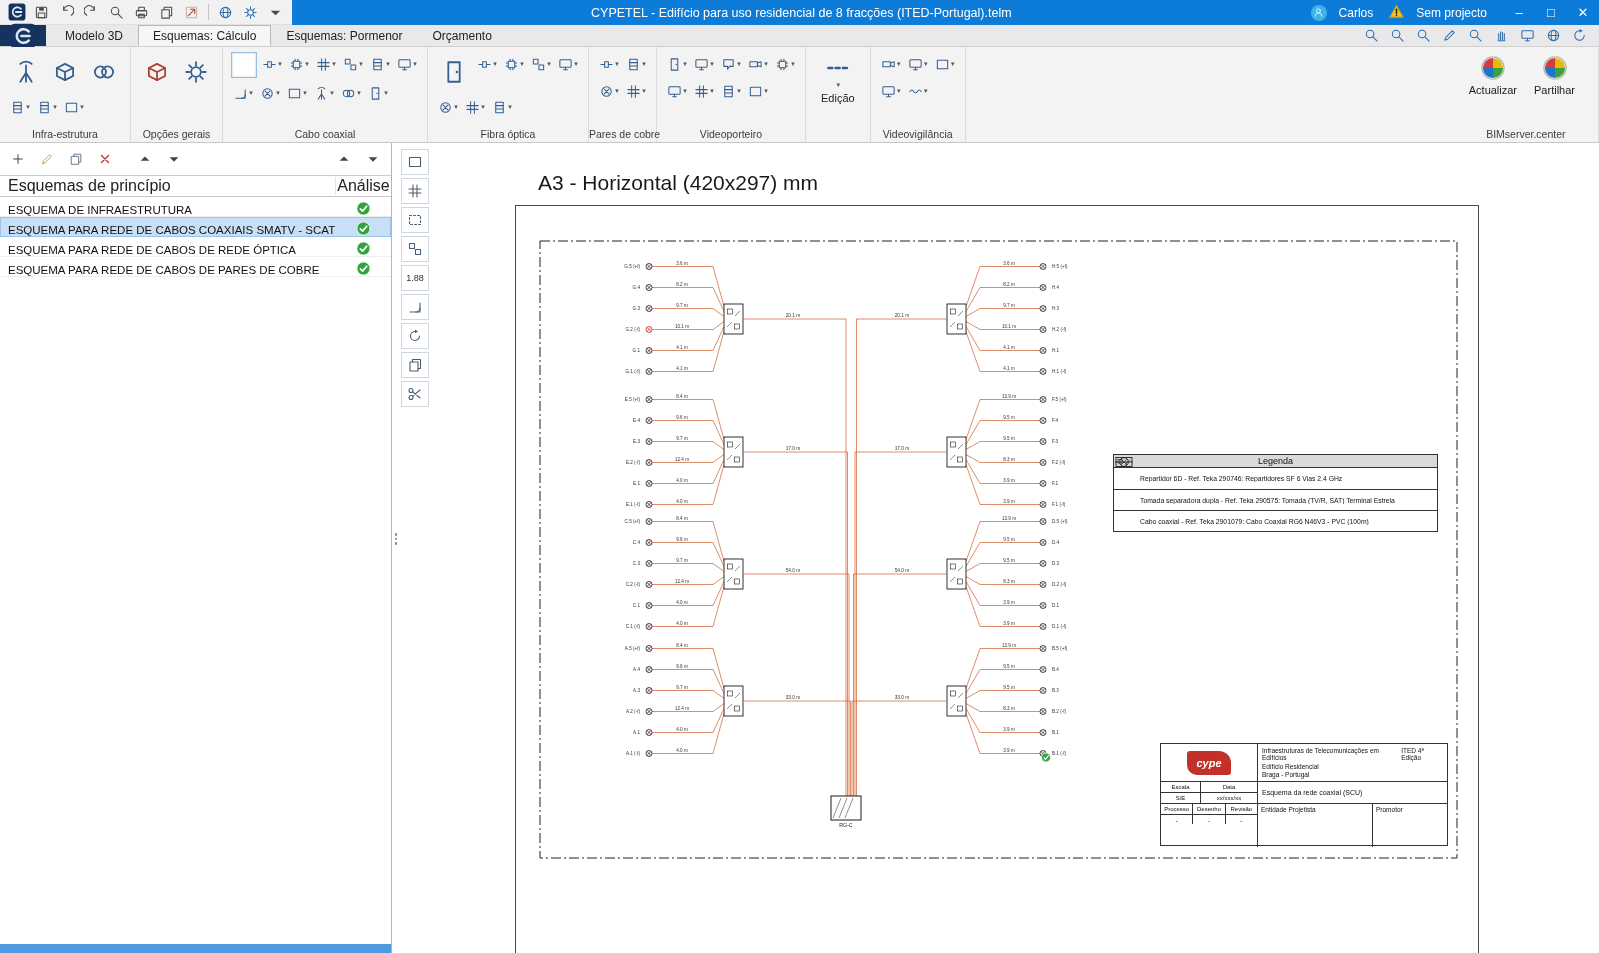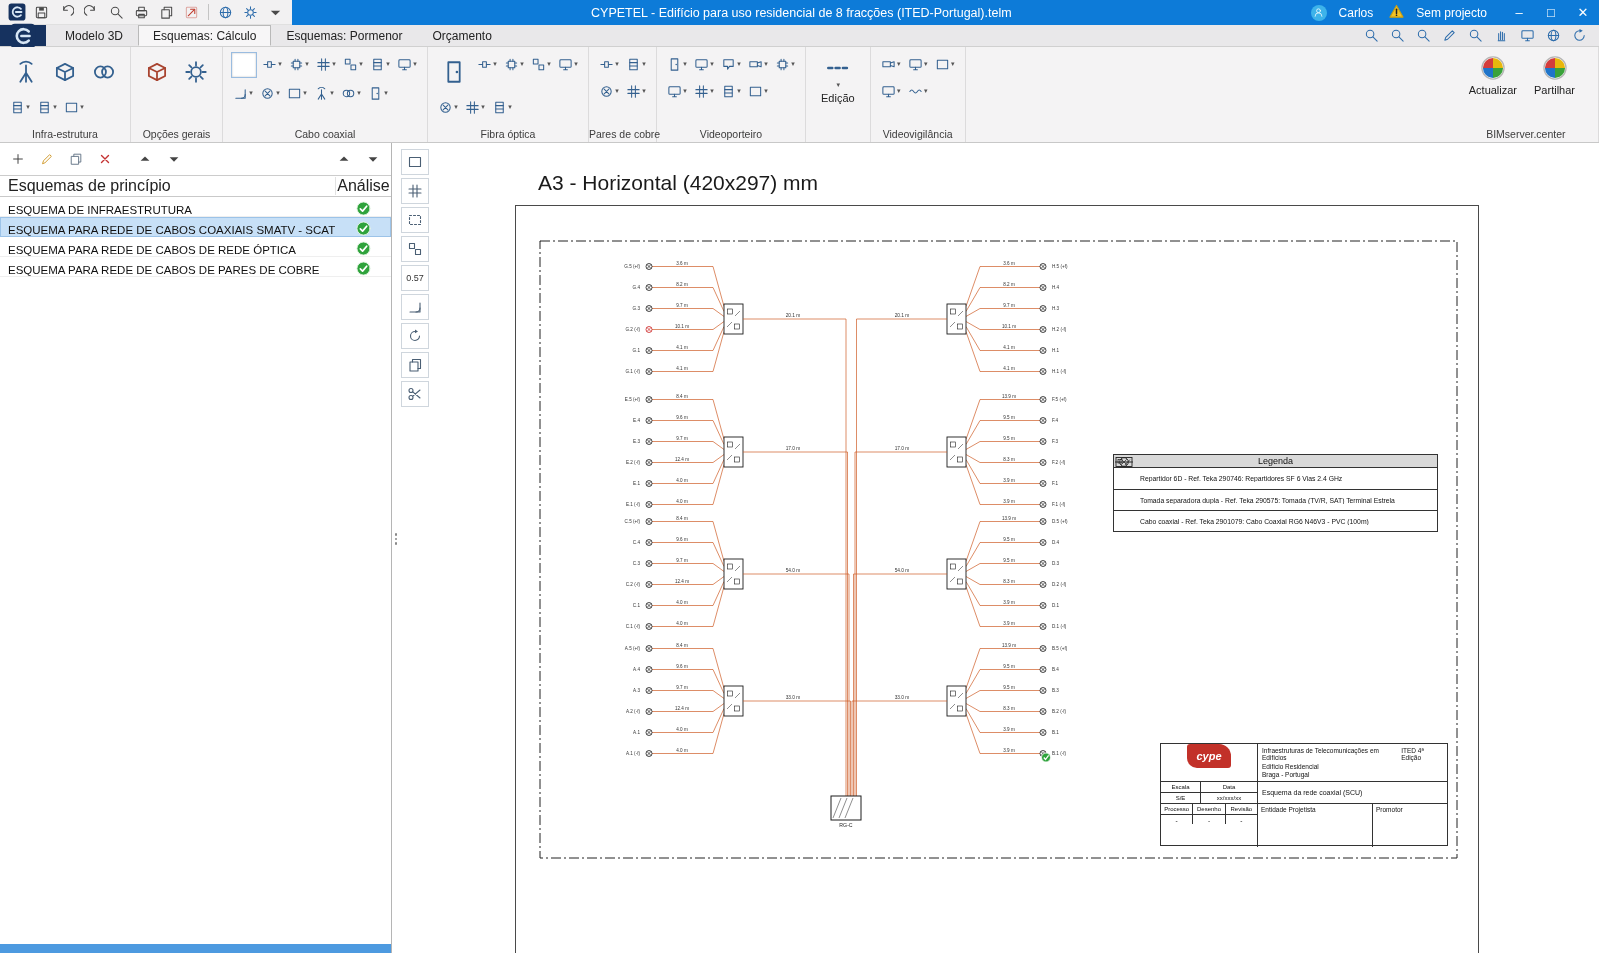--- a/index.html
+++ b/index.html
@@ -65,21 +65,21 @@
 
 .legend{position:absolute;left:597px;top:248px;width:325px;border:1px solid #333;background:#fff}
 .legend-title{background:#d9d9d9;border-bottom:1px solid #333;text-align:center;font-size:9px;height:13px;line-height:13px;color:#111}
 .legend-row{display:flex;height:21px;align-items:center}
 .legend-row + .legend-row{border-top:1px solid #333}
 .legend-ic{width:26px;display:flex;justify-content:center}
 .legend-tx{flex:1;font-size:6.8px;color:#111;white-space:nowrap;overflow:hidden}
 
 .titleblock{position:absolute;left:644px;top:537px;width:288px;height:103px;border:1px solid #333;background:#fff;color:#111}
 .titleblock>div{position:absolute}
-.tb-logo-cell{left:0;top:0;width:97px;height:38px;border-right:1px solid #333;border-bottom:1px solid #333;display:flex;justify-content:center}
+.tb-logo-cell{left:0;top:0;width:97px;height:38px;border-right:1px solid #333;border-bottom:1px solid #333;display:flex;align-items:center;justify-content:center}
 .cypelogo{width:44px;height:24px;background:#c23129;color:#fff;border-radius:3px 12px 3px 10px;display:flex;align-items:center;justify-content:center;font-style:italic;font-weight:bold;font-size:11px}
 .tb-info{left:97px;top:0;right:0;height:38px;border-bottom:1px solid #333;padding:3px 4px;display:flex;flex-direction:column;justify-content:space-between;font-size:6.5px}
 .tb-line1{display:flex;justify-content:space-between;gap:4px}
 .colR{border-right:1px solid #333}
 .tb-esc-h{left:0;top:38px;width:97px;height:11px;display:flex;border-bottom:1px solid #333;font-size:6px;align-items:center}
 .tb-esc-h div:first-child,.tb-esc-v div:first-child{width:40px;border-right:1px solid #333;text-align:center;height:100%;display:flex;align-items:center;justify-content:center}
 .tb-esc-h div:last-child,.tb-esc-v div:last-child{flex:1;text-align:center;height:100%;display:flex;align-items:center;justify-content:center}
 .tb-esc-v{left:0;top:49px;width:97px;height:11px;display:flex;border-bottom:1px solid #333;font-size:6px;align-items:center}
 .tb-draw{left:97px;top:38px;right:0;height:22px;border-bottom:1px solid #333;display:flex;align-items:center;padding-left:4px;font-size:7px}
 .tb-proc-h{left:0;top:60px;width:97px;height:11px;display:flex;border-bottom:1px solid #333;font-size:6px}
@@ -788,21 +788,21 @@
           <svg width="16" height="16" viewBox="0 0 16 16" fill="none" stroke="#4a5f74" stroke-width="1.1" stroke-linecap="round" stroke-linejoin="round">
             <rect x="2.5" y="3.5" width="11" height="9" fill="none" stroke-dasharray="2 2"></rect>
           </svg>
         </div>
         <div class="stool">
           <svg width="16" height="16" viewBox="0 0 16 16" fill="none" stroke="#4a5f74" stroke-width="1.1" stroke-linecap="round" stroke-linejoin="round">
             <rect x="2.5" y="2.5" width="5" height="5" fill="none"></rect>
             <rect x="8.5" y="8.5" width="5" height="5" fill="none"></rect>
           </svg>
         </div>
-        <div class="stool stxt">0.57</div>
+        <div class="stool stxt">1.88</div>
         <div class="stool">
           <svg width="16" height="16" viewBox="0 0 16 16" fill="none" stroke="#4a5f74" stroke-width="1.1" stroke-linecap="round" stroke-linejoin="round">
             <path d="M3 13 L13 13 L13 4" fill="none"></path>
             <path d="M9 13 A4 4 0 0 0 13 9" fill="none"></path>
           </svg>
         </div>
         <div class="stool">
           <svg width="16" height="16" viewBox="0 0 16 16" fill="none" stroke="#4a5f74" stroke-width="1.1" stroke-linecap="round" stroke-linejoin="round">
             <path d="M12.5 8 A4.5 4.5 0 1 1 8 3.5" fill="none"></path>
             <path d="M8 1.5 L8 5.2 L11 3.5 Z" fill="#4a5f74" stroke="none"></path>

